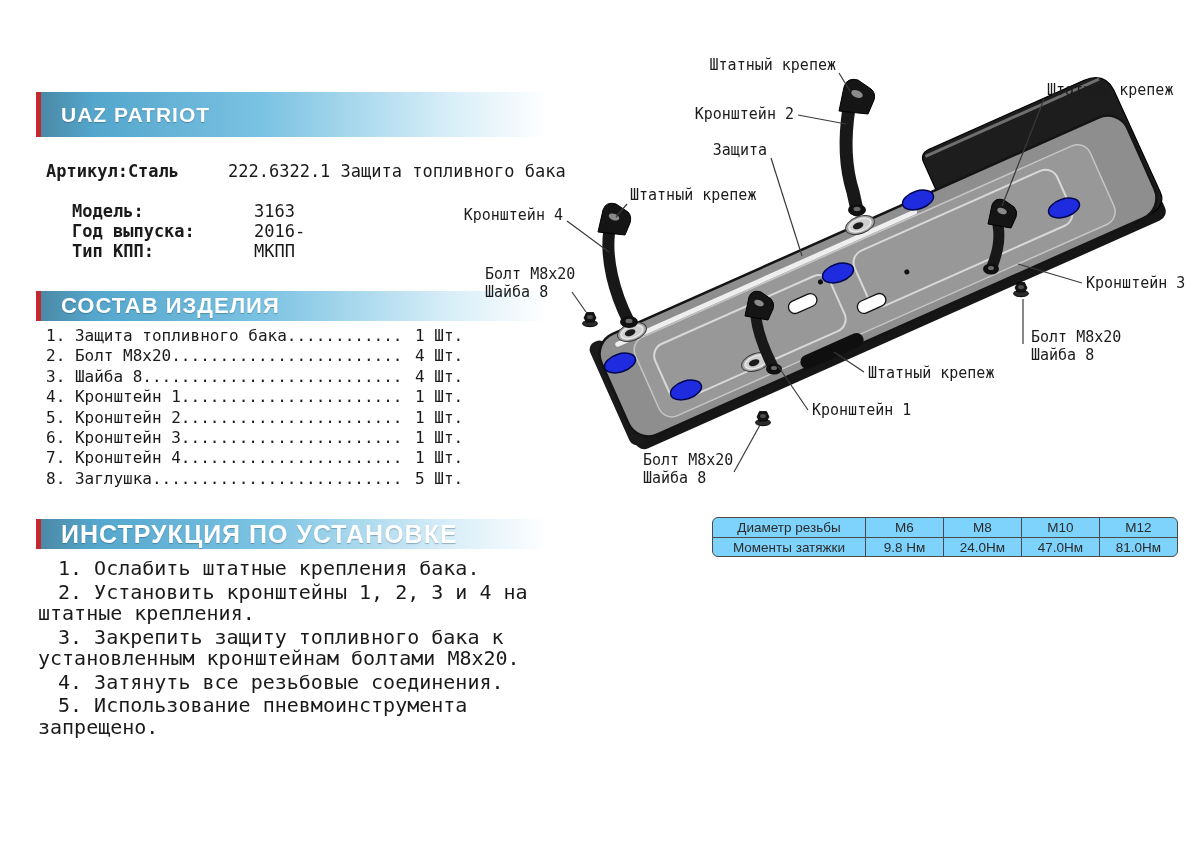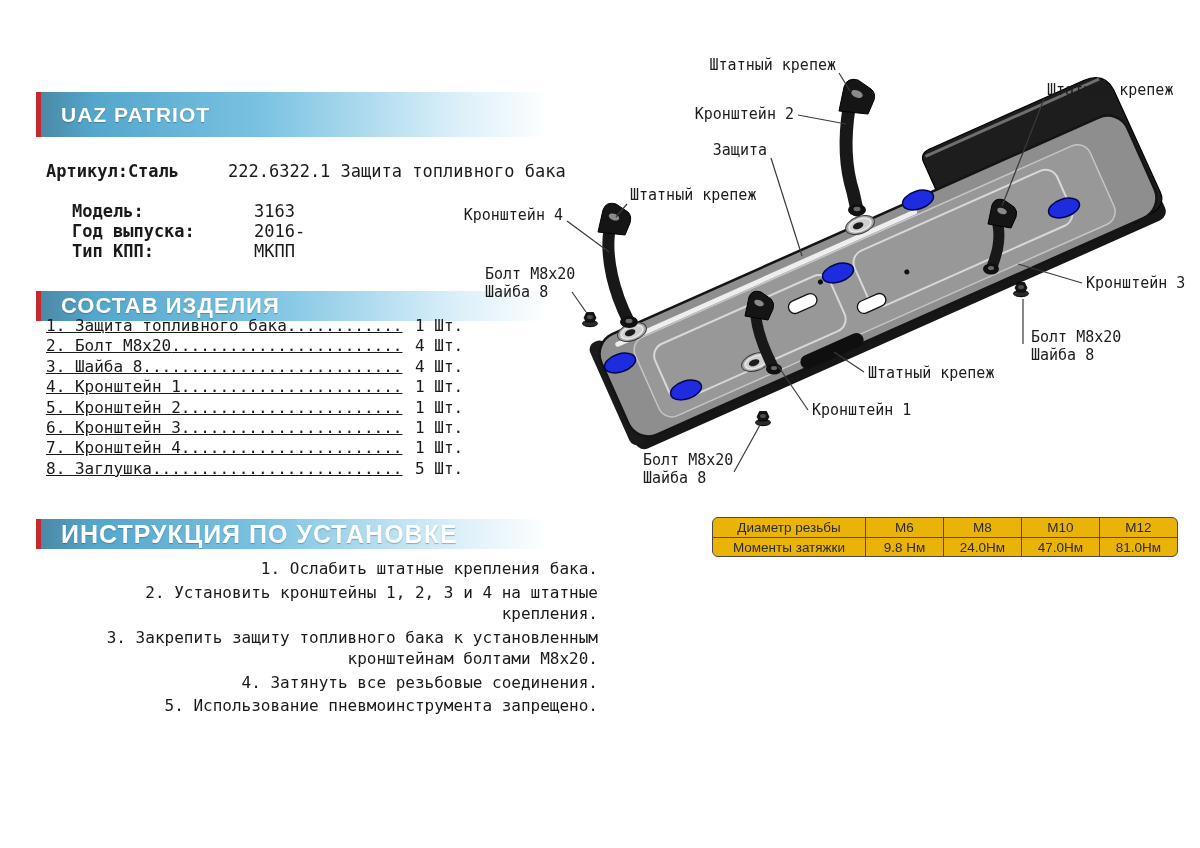--- a/index.html
+++ b/index.html
@@ -22,31 +22,31 @@
 
   
   .inforow{position:absolute;left:46px;white-space:nowrap;font-size:17px;line-height:20px;}
   .inforow .lbl{font-weight:bold;display:inline-block;width:182px;}
   #article-row{top:161px;}
   #spec-rows{position:absolute;left:46px;top:201px;font-size:17px;line-height:20px;}
   #spec-rows .row{white-space:nowrap;padding-left:26px;}
   #spec-rows .lbl{font-weight:bold;display:inline-block;width:182px;}
 
   
-  #parts-list{position:absolute;left:46px;top:316px;font-size:16px;line-height:20.4px;text-decoration:underline;}
+  #parts-list{position:absolute;left:46px;top:326px;font-size:16px;line-height:20.4px;}
   #parts-list .li{position:relative;white-space:nowrap;width:470px;}
   #parts-list .qty{position:absolute;left:369px;top:0;text-align:center;}
 
   
-  #steps{position:absolute;left:38px;top:558px;width:560px;font-size:16px;line-height:21.5px;text-align:right;}
+  #steps{position:absolute;left:38px;top:558px;width:560px;font-size:20px;line-height:21.5px;}
   #steps p{margin:0 0 2px 0;text-indent:20px;}
 
   
   #torque-table{position:absolute;left:712px;top:517px;
-      border:1.5px solid #4a4a4a;border-radius:6px;overflow:hidden;background:#eab308;
+      border:1.5px solid #4a4a4a;border-radius:6px;overflow:hidden;background:#7dd3fc;
       display:grid;grid-template-columns:152px 78px 78px 78px 78px;grid-auto-rows:19px;
       font-family:"Liberation Sans",sans-serif;font-size:13.5px;color:#2b2b2b;}
   #torque-table .cell{display:flex;align-items:center;justify-content:center;white-space:nowrap;}
   #torque-table .cl{border-left:1px solid #4a4a4a;}
   #torque-table .ct{border-top:1px solid #4a4a4a;}
 
   
   #diagram{position:absolute;left:440px;top:20px;}
   #diagram text{font-family:"DejaVu Sans Mono","Liberation Mono",monospace;font-size:15px;fill:#1c1c1c;}
   .callout-line{stroke:#3a3a3a;stroke-width:1.2;fill:none;}

